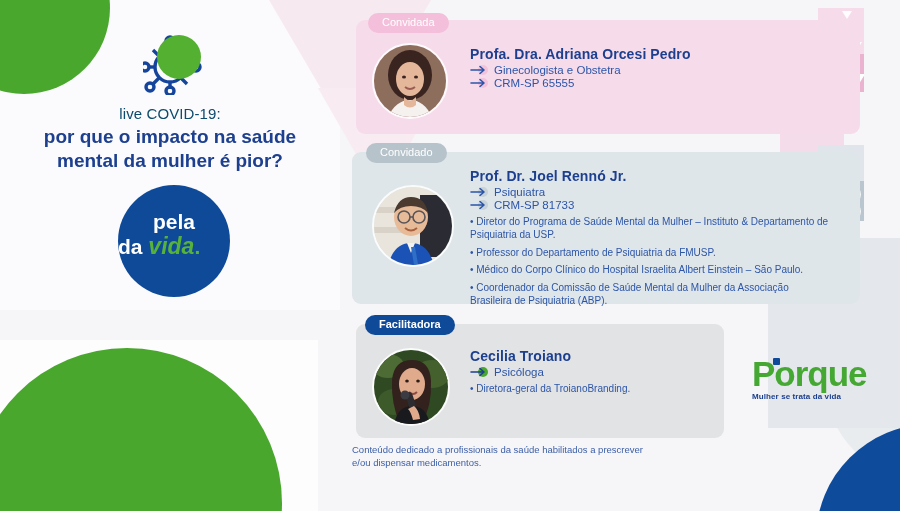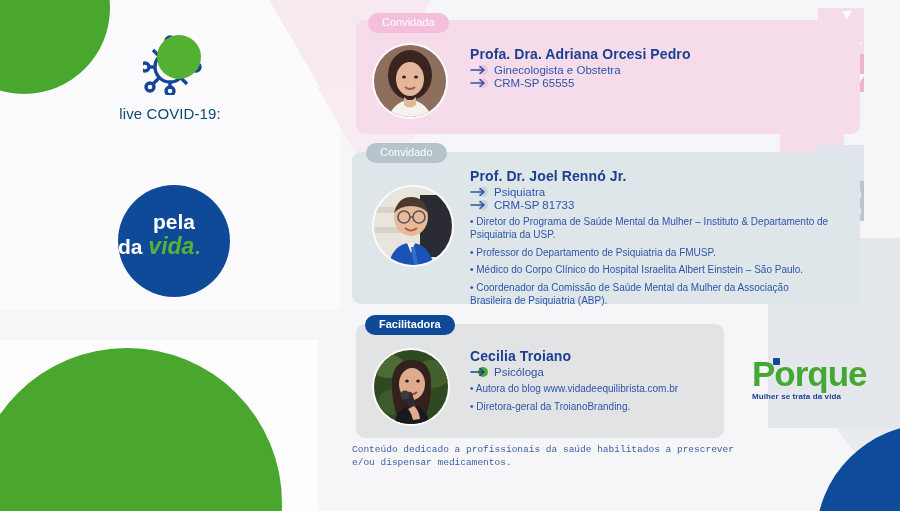--- a/index.html
+++ b/index.html
@@ -193,21 +193,21 @@
     position:absolute;left:21px;top:2px;width:7px;height:7px;
     background:#0f4a99;border-radius:1px;
   }
   .libbs-tag{
     color:#1c3f8f;font-size:8px;font-weight:700;margin-top:1px;
     letter-spacing:.1px;
   }
 
   .footer{
     position:absolute;left:352px;top:444px;width:400px;
-    color:#3c5fa8;font-size:9.5px;line-height:1.35;font-family:Liberation Mono, monospace;
+    color:#3c5fa8;font-size:9.5px;line-height:1.35;
   }
 </style>
 </head>
 <body>
 
 <div id="stage">
 
   <div class="bg-white-panel"></div>
   <div class="bg-tri-pink"></div>
   <div class="bg-tri-pink2"></div>
@@ -266,20 +266,24 @@
         <circle cx="53" cy="34" r="4"></circle>
         <circle cx="27" cy="58" r="4"></circle>
         <circle cx="7" cy="54" r="4"></circle>
         <circle cx="2" cy="34" r="4"></circle>
       </g>
     </svg>
   </div>
 
   <div class="title-block">
     <div class="title-live">live COVID-19:</div>
+    <div class="title-main">
+      <div>por que o impacto na saúde</div>
+      <div>mental da mulher é pior?</div>
+    </div>
   </div>
 
   <div class="tratelogo">
     <div class="tl-line1">pela</div>
     <div class="tl-line2">
       <span>da</span>
       <span class="tl-vida">vida</span><span class="tl-dot">.</span>
     </div>
   </div>
 
@@ -390,21 +394,20 @@
     <div class="p-row">
       <span class="arrow">
         <span class="dot" style="background:#4aa72e;"></span>
         <svg width="18" height="12" viewBox="0 0 18 12">
             <path d="M1 6 H14 M10 2.5 L14 6 L10 9.5" stroke="#1c3f8f" stroke-width="1.6" fill="none" stroke-linecap="round" stroke-linejoin="round"></path>
           </svg>
       </span>
       <span>Psicóloga</span>
     </div>
     <div class="p-bullets">
-      <div class="p-bullet">• Autora do blog www.vidadeequilibrista.com.br</div>
       <div class="p-bullet">• Diretora-geral da TroianoBranding.</div>
     </div>
   </div>
 
   <div class="libbs">
     <div class="libbs-word">
       <span>Porque</span>
       <span class="libbs-dot"></span>
     </div>
     <div class="libbs-tag">Mulher se trata da vida</div>

